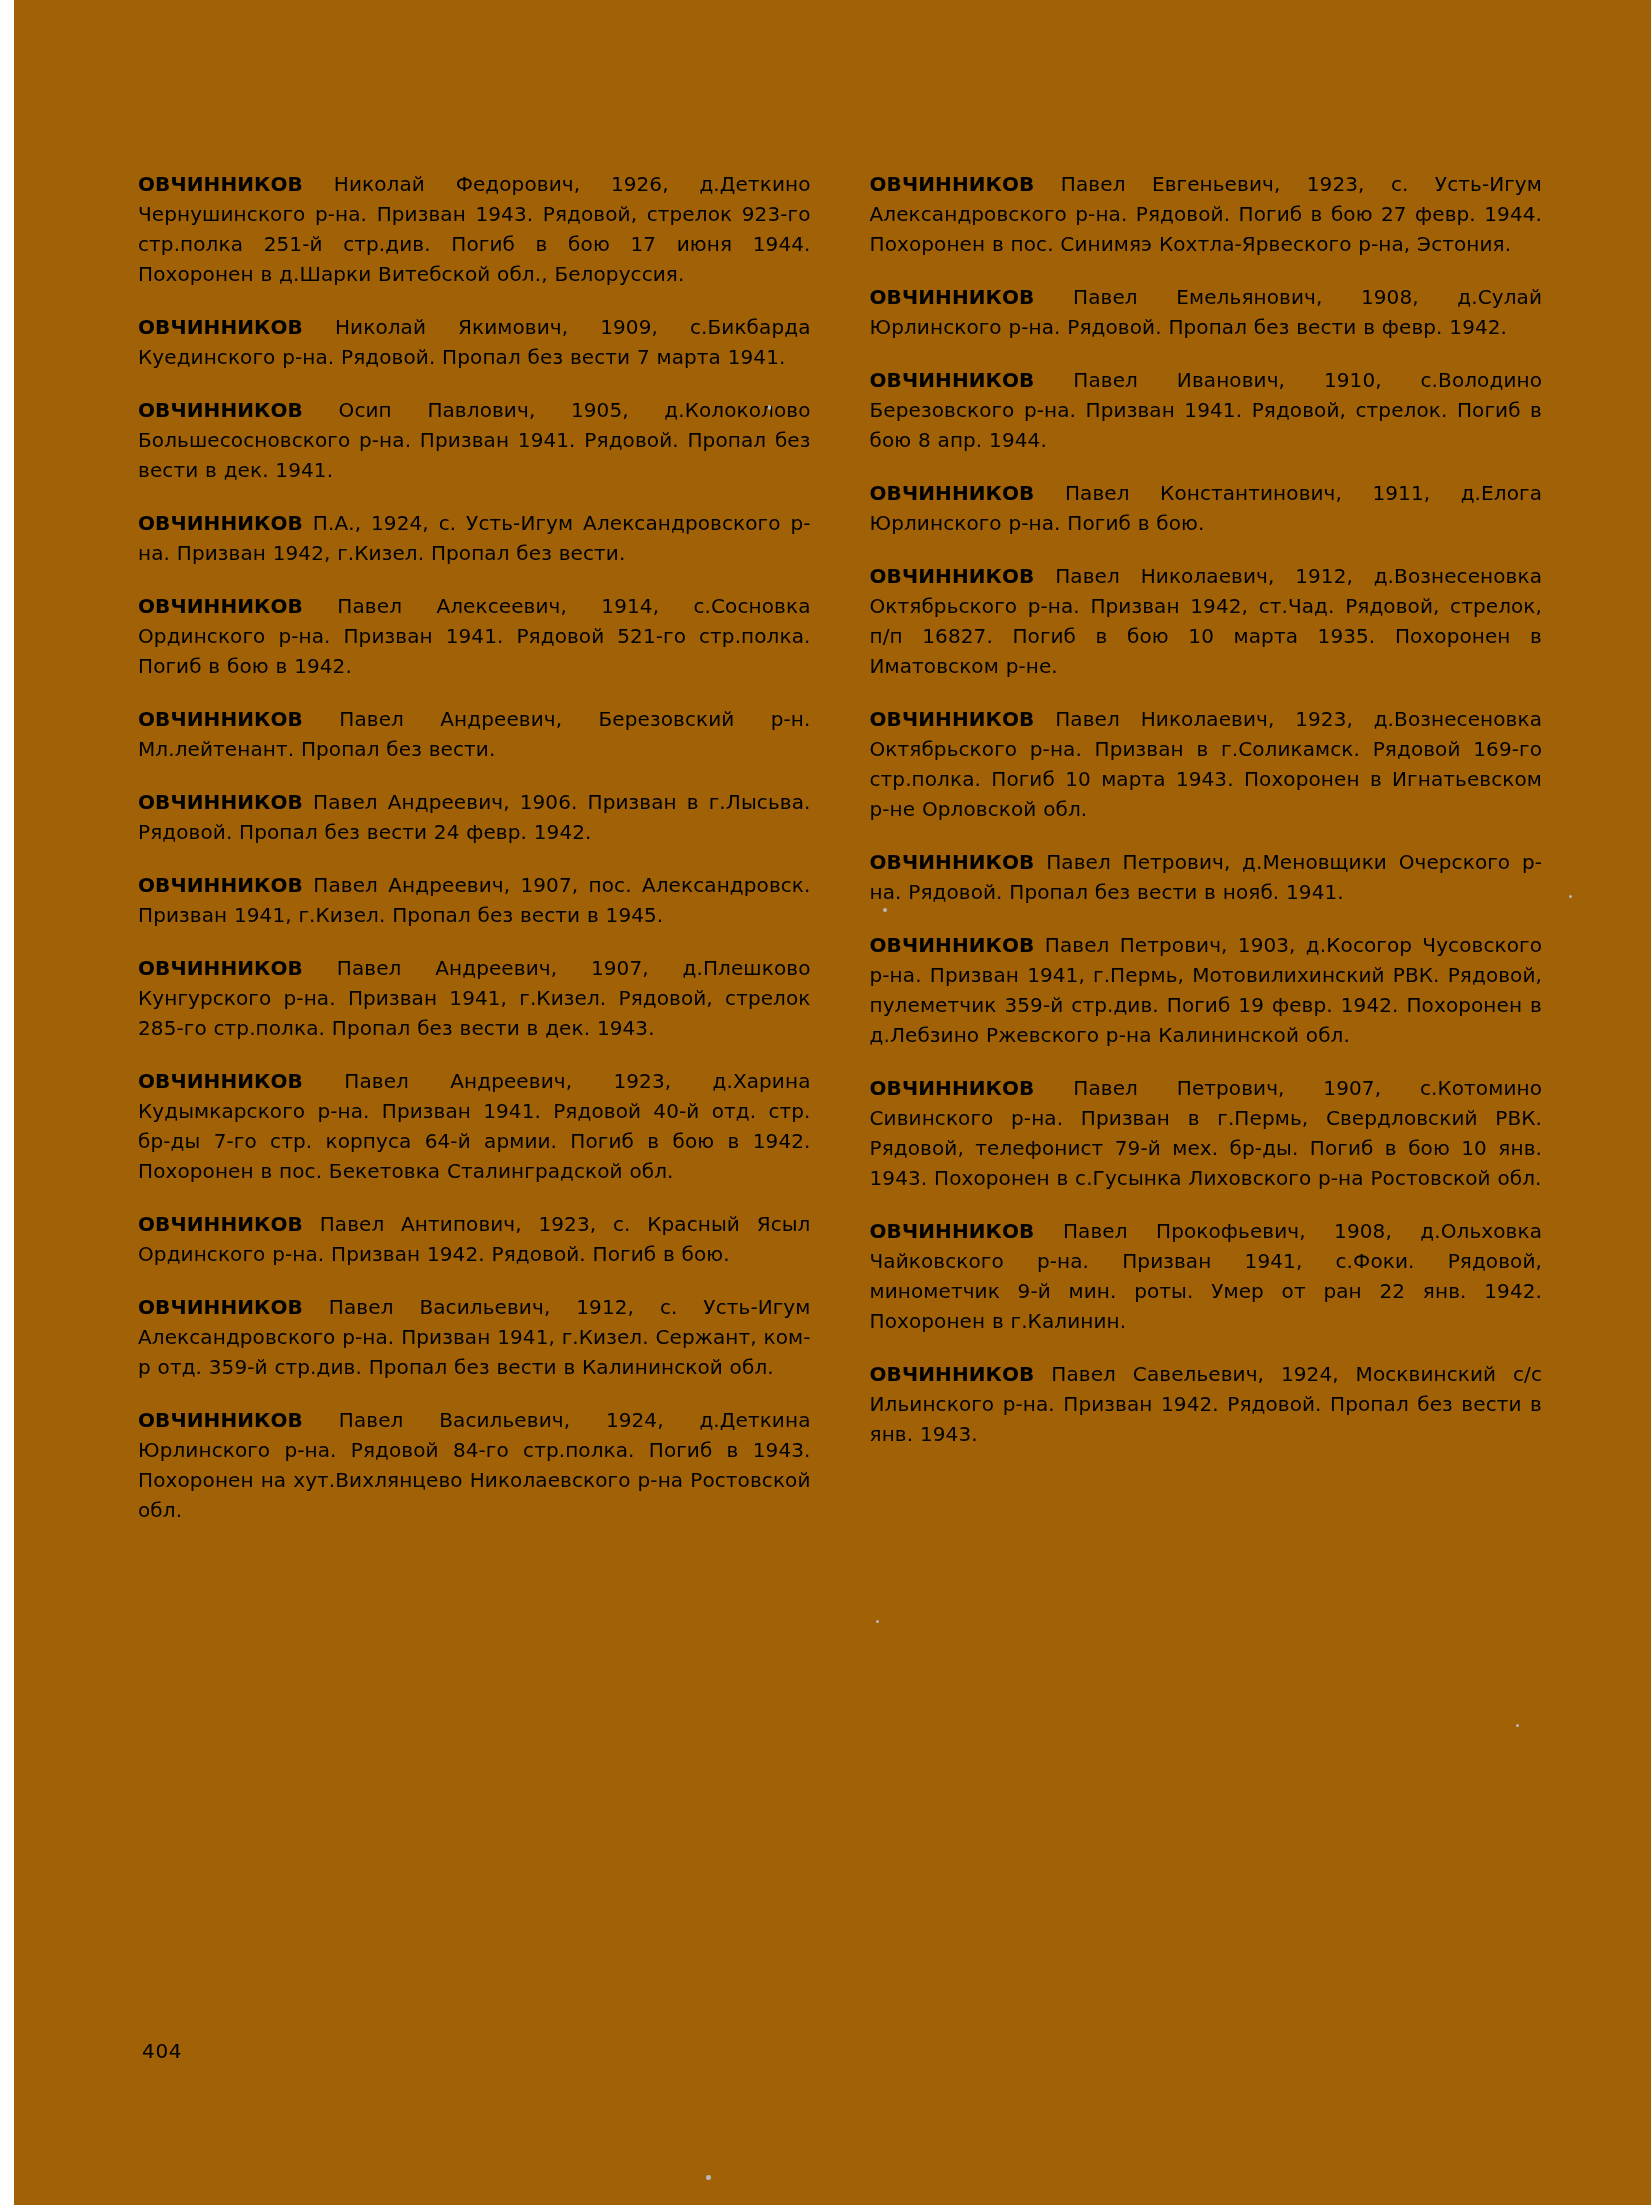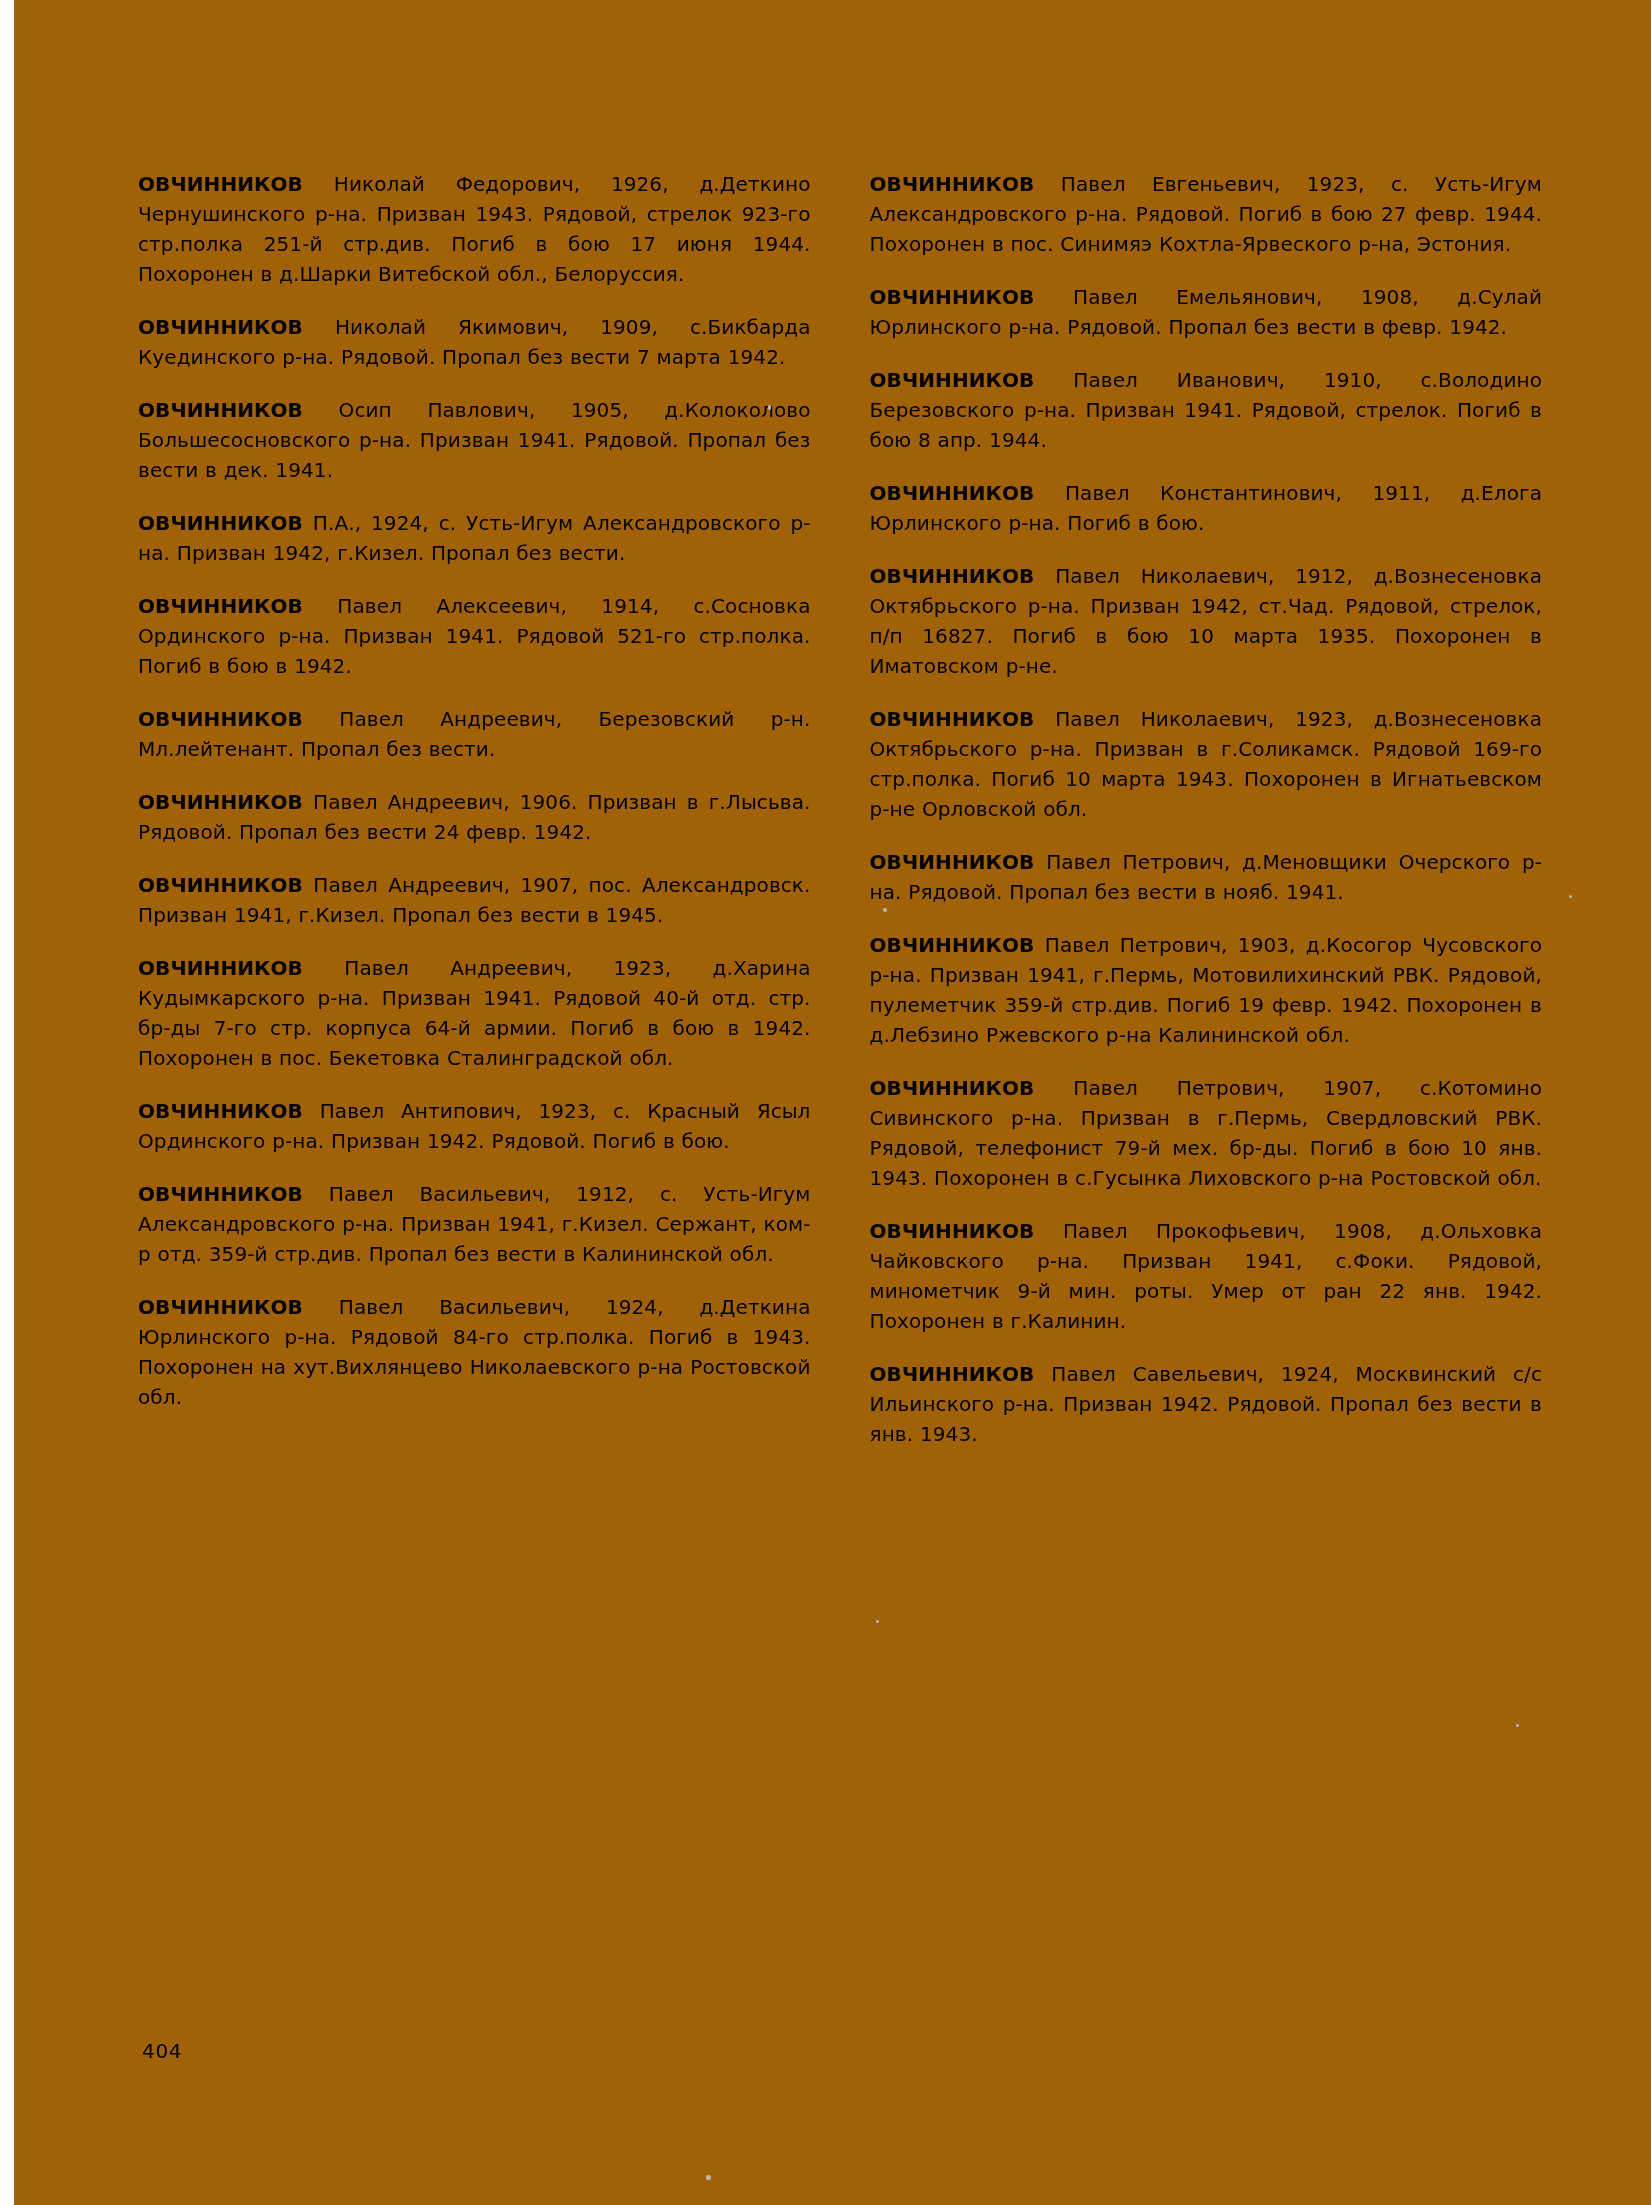--- a/index.html
+++ b/index.html
@@ -63,27 +63,28 @@
 </style>
 </head>
 <body>
 
 <div class="page">
 
   <div class="columns">
 
     <div class="col">
       <p class="entry"><span class="surname">ОВЧИННИКОВ</span><span> Николай Федорович, 1926, д.Деткино Чернушинского р-на. Призван 1943. Рядовой, стрелок 923-го стр.полка 251-й стр.див. Погиб в бою 17 июня 1944. Похоронен в д.Шарки Витебской обл., Белоруссия.</span></p>
-      <p class="entry"><span class="surname">ОВЧИННИКОВ</span><span> Николай Якимович, 1909, с.Бикбарда Куединского р-на. Рядовой. Пропал без вести 7 марта 1942.</span></p>
+      <p class="entry"><span class="surname">ОВЧИННИКОВ</span><span> Николай Якимович, 1909, с.Бикбарда Куединского р-на. Рядовой. Пропал без вести 7 марта 1941.</span></p>
       <p class="entry"><span class="surname">ОВЧИННИКОВ</span><span> Осип Павлович, 1905, д.Колоколово Большесосновского р-на. Призван 1941. Рядовой. Пропал без вести в дек. 1941.</span></p>
       <p class="entry"><span class="surname">ОВЧИННИКОВ</span><span> П.А., 1924, с. Усть-Игум Александровского р-на. Призван 1942, г.Кизел. Пропал без вести.</span></p>
       <p class="entry"><span class="surname">ОВЧИННИКОВ</span><span> Павел Алексеевич, 1914, с.Сосновка Ординского р-на. Призван 1941. Рядовой 521-го стр.полка. Погиб в бою в 1942.</span></p>
       <p class="entry"><span class="surname">ОВЧИННИКОВ</span><span> Павел Андреевич, Березовский р-н. Мл.лейтенант. Пропал без вести.</span></p>
       <p class="entry"><span class="surname">ОВЧИННИКОВ</span><span> Павел Андреевич, 1906. Призван в г.Лысьва. Рядовой. Пропал без вести 24 февр. 1942.</span></p>
       <p class="entry"><span class="surname">ОВЧИННИКОВ</span><span> Павел Андреевич, 1907, пос. Александровск. Призван 1941, г.Кизел. Пропал без вести в 1945.</span></p>
+      <p class="entry"><span class="surname">ОВЧИННИКОВ</span><span> Павел Андреевич, 1907, д.Плешково Кунгурского р-на. Призван 1941, г.Кизел. Рядовой, стрелок 285-го стр.полка. Пропал без вести в дек. 1943.</span></p>
       <p class="entry"><span class="surname">ОВЧИННИКОВ</span><span> Павел Андреевич, 1923, д.Харина Кудымкарского р-на. Призван 1941. Рядовой 40-й отд. стр. бр-ды 7-го стр. корпуса 64-й армии. Погиб в бою в 1942. Похоронен в пос. Бекетовка Сталинградской обл.</span></p>
       <p class="entry"><span class="surname">ОВЧИННИКОВ</span><span> Павел Антипович, 1923, с. Красный Ясыл Ординского р-на. Призван 1942. Рядовой. Погиб в бою.</span></p>
       <p class="entry"><span class="surname">ОВЧИННИКОВ</span><span> Павел Васильевич, 1912, с. Усть-Игум Александровского р-на. Призван 1941, г.Кизел. Сержант, ком-р отд. 359-й стр.див. Пропал без вести в Калининской обл.</span></p>
       <p class="entry"><span class="surname">ОВЧИННИКОВ</span><span> Павел Васильевич, 1924, д.Деткина Юрлинского р-на. Рядовой 84-го стр.полка. Погиб в 1943. Похоронен на хут.Вихлянцево Николаевского р-на Ростовской обл.</span></p>
     </div>
 
     <div class="col">
       <p class="entry"><span class="surname">ОВЧИННИКОВ</span><span> Павел Евгеньевич, 1923, с. Усть-Игум Александровского р-на. Рядовой. Погиб в бою 27 февр. 1944. Похоронен в пос. Синимяэ Кохтла-Ярвеского р-на, Эстония.</span></p>
       <p class="entry"><span class="surname">ОВЧИННИКОВ</span><span> Павел Емельянович, 1908, д.Сулай Юрлинского р-на. Рядовой. Пропал без вести в февр. 1942.</span></p>
       <p class="entry"><span class="surname">ОВЧИННИКОВ</span><span> Павел Иванович, 1910, с.Володино Березовского р-на. Призван 1941. Рядовой, стрелок. Погиб в бою 8 апр. 1944.</span></p>

